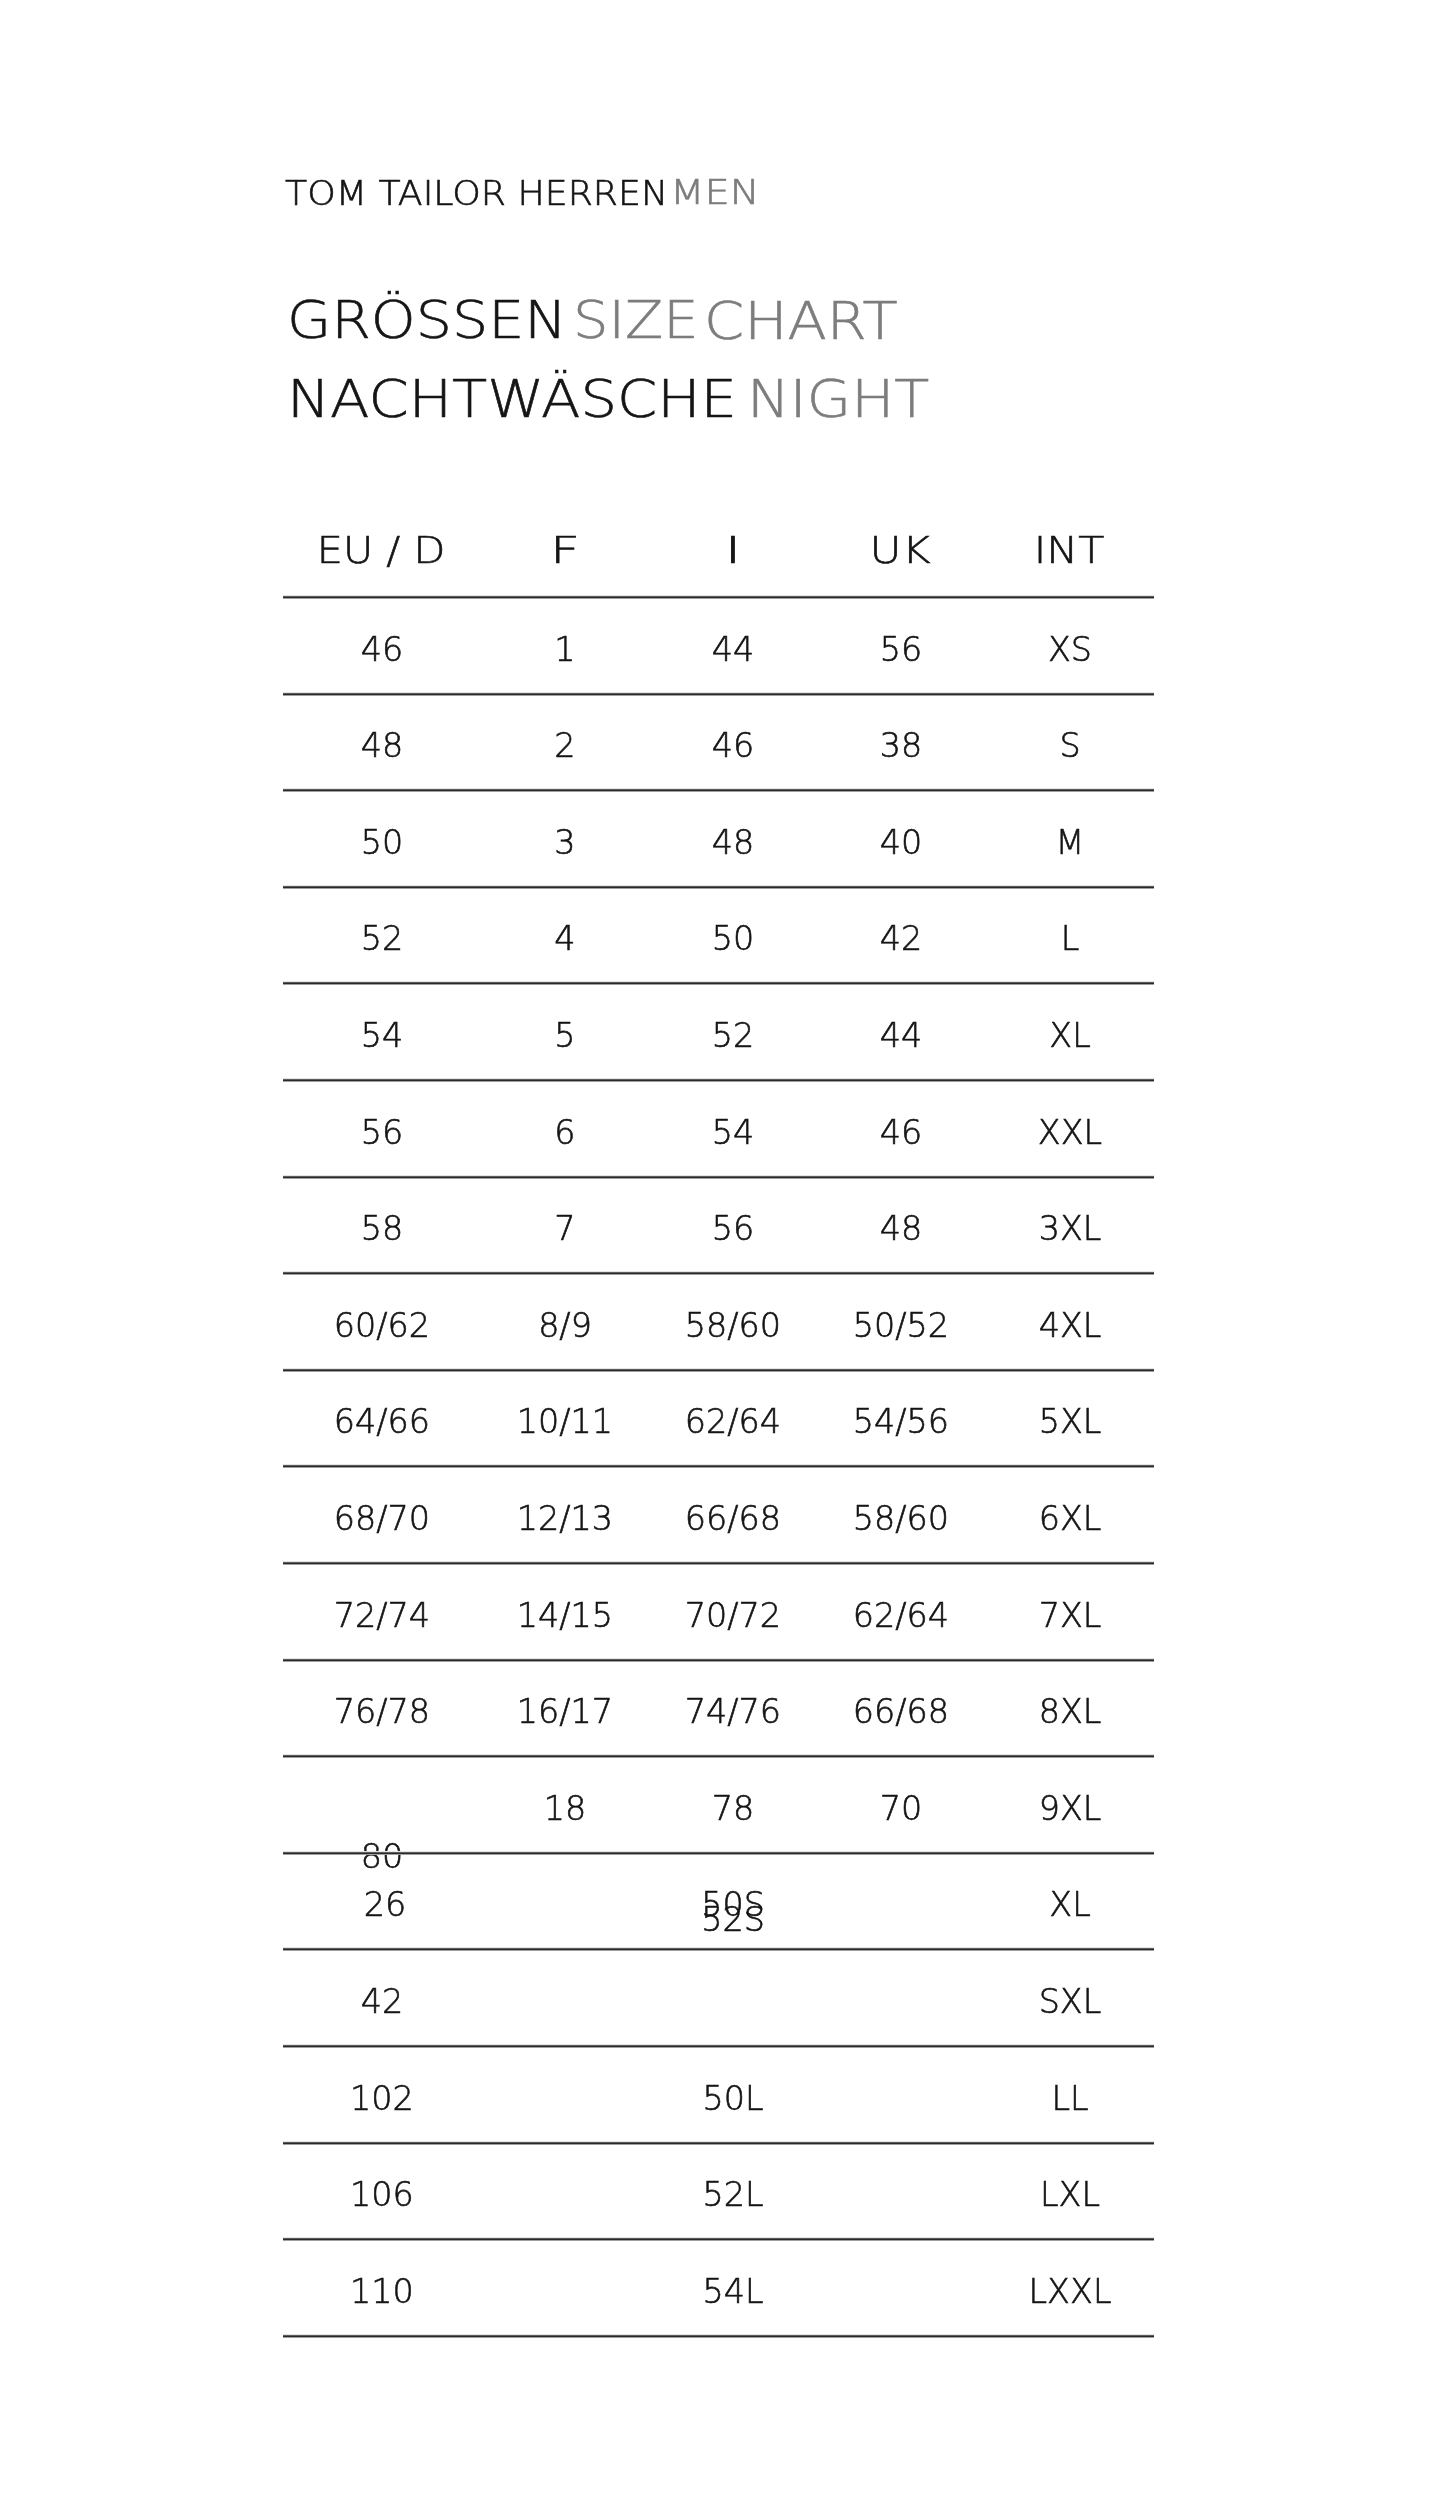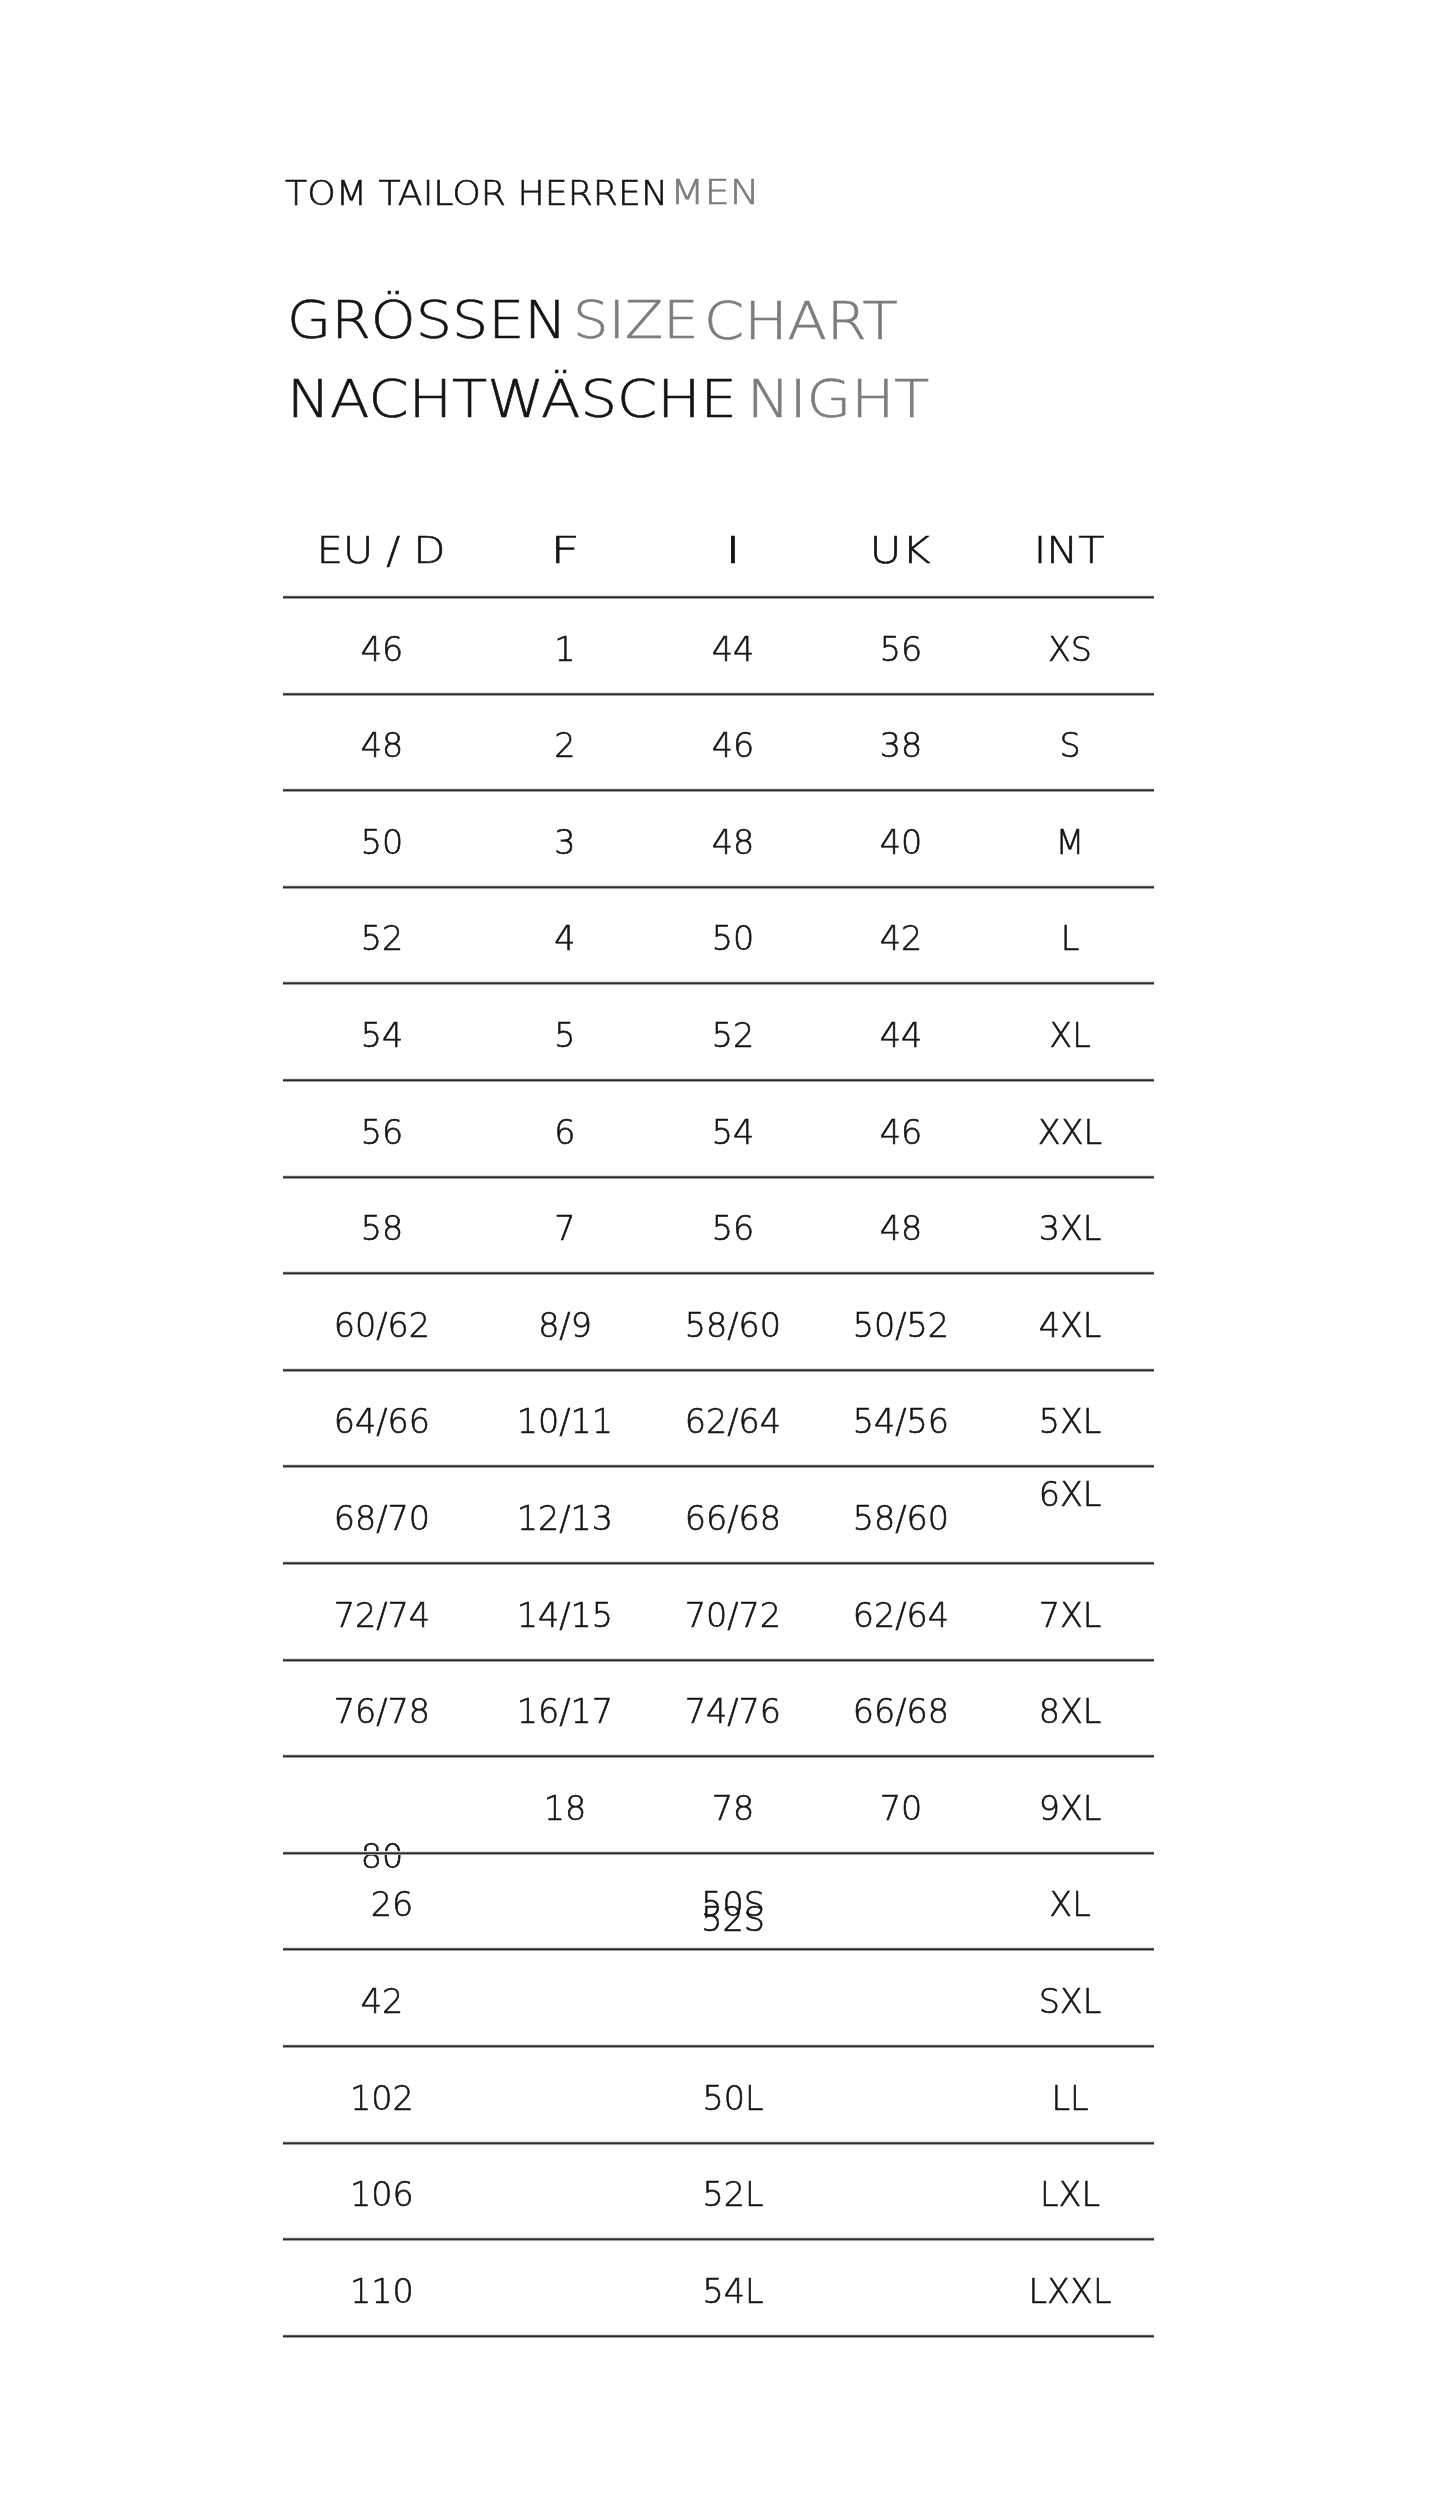--- a/index.html
+++ b/index.html
@@ -134,21 +134,21 @@
         <div class="cell" style="left: 450px; top: 887px; transform: translateX(-50%) scaleX(1.012) translateZ(0px);">62/64</div>
         <div class="cell" style="left: 618px; top: 887px; transform: translateX(-50%) scaleX(1.012) translateZ(0px);">54/56</div>
         <div class="cell" style="left: 787px; top: 887px; transform: translateX(-50%) scaleX(1.012) translateZ(0px);">5XL</div>
       </div>
       <div class="rule" style="top: 946px;"></div>
       <div>
         <div class="cell" style="left: 99px; top: 984px; transform: translateX(-50%) scaleX(1.012) translateZ(0px);">68/70</div>
         <div class="cell" style="left: 282px; top: 984px; transform: translateX(-50%) scaleX(1.012) translateZ(0px);">12/13</div>
         <div class="cell" style="left: 450px; top: 984px; transform: translateX(-50%) scaleX(1.012) translateZ(0px);">66/68</div>
         <div class="cell" style="left: 618px; top: 984px; transform: translateX(-50%) scaleX(1.012) translateZ(0px);">58/60</div>
-        <div class="cell" style="left: 787px; top: 960px; transform: translateX(-50%) scaleX(1.012) translateZ(0px);">6XL</div>
+        <div class="cell" style="left: 787px; top: 984px; transform: translateX(-50%) scaleX(1.012) translateZ(0px);">6XL</div>
       </div>
       <div class="rule" style="top: 1043px;"></div>
       <div>
         <div class="cell" style="left: 99px; top: 1081px; transform: translateX(-50%) scaleX(1.012) translateZ(0px);">72/74</div>
         <div class="cell" style="left: 282px; top: 1081px; transform: translateX(-50%) scaleX(1.012) translateZ(0px);">14/15</div>
         <div class="cell" style="left: 450px; top: 1081px; transform: translateX(-50%) scaleX(1.012) translateZ(0px);">70/72</div>
         <div class="cell" style="left: 618px; top: 1081px; transform: translateX(-50%) scaleX(1.012) translateZ(0px);">62/64</div>
         <div class="cell" style="left: 787px; top: 1081px; transform: translateX(-50%) scaleX(1.012) translateZ(0px);">7XL</div>
       </div>
       <div class="rule" style="top: 1140px;"></div>
@@ -162,21 +162,21 @@
       <div class="rule" style="top: 1236px;"></div>
       <div>
         <div class="cell" style="left: 99px; top: 1274px; transform: translateX(-50%) scaleX(1.012) translateZ(0px); margin-top: 48px;">80</div>
         <div class="cell" style="left: 282px; top: 1274px; transform: translateX(-50%) scaleX(1.012) translateZ(0px);">18</div>
         <div class="cell" style="left: 450px; top: 1274px; transform: translateX(-50%) scaleX(1.012) translateZ(0px);">78</div>
         <div class="cell" style="left: 618px; top: 1274px; transform: translateX(-50%) scaleX(1.012) translateZ(0px);">70</div>
         <div class="cell" style="left: 787px; top: 1274px; transform: translateX(-50%) scaleX(1.012) translateZ(0px);">9XL</div>
       </div>
       <div class="rule" style="top: 1333px;"></div>
       <div>
-        <div class="cell" style="left: 109px; top: 1370px; transform: translateX(-50%) scaleX(1.012) translateZ(0px);">26</div>
+        <div class="cell" style="left: 102px; top: 1370px; transform: translateX(-50%) scaleX(1.012) translateZ(0px);">26</div>
         <div class="cell" style="left: 450px; top: 1370px; transform: translateX(-50%) scaleX(1.012) translateZ(0px);">50S</div>
         <div class="cell" style="left: 787px; top: 1370px; transform: translateX(-50%) scaleX(1.012) translateZ(0px);">XL</div>
       </div>
       <div class="rule" style="top: 1429px;"></div>
       <div>
         <div class="cell" style="left: 99px; top: 1467px; transform: translateX(-50%) scaleX(1.012) translateZ(0px);">42</div>
         <div class="cell" style="left: 450px; top: 1385px; transform: translateX(-50%) scaleX(1.012) translateZ(0px);">52S</div>
         <div class="cell" style="left: 787px; top: 1467px; transform: translateX(-50%) scaleX(1.012) translateZ(0px);">SXL</div>
       </div>
       <div class="rule" style="top: 1526px;"></div>

